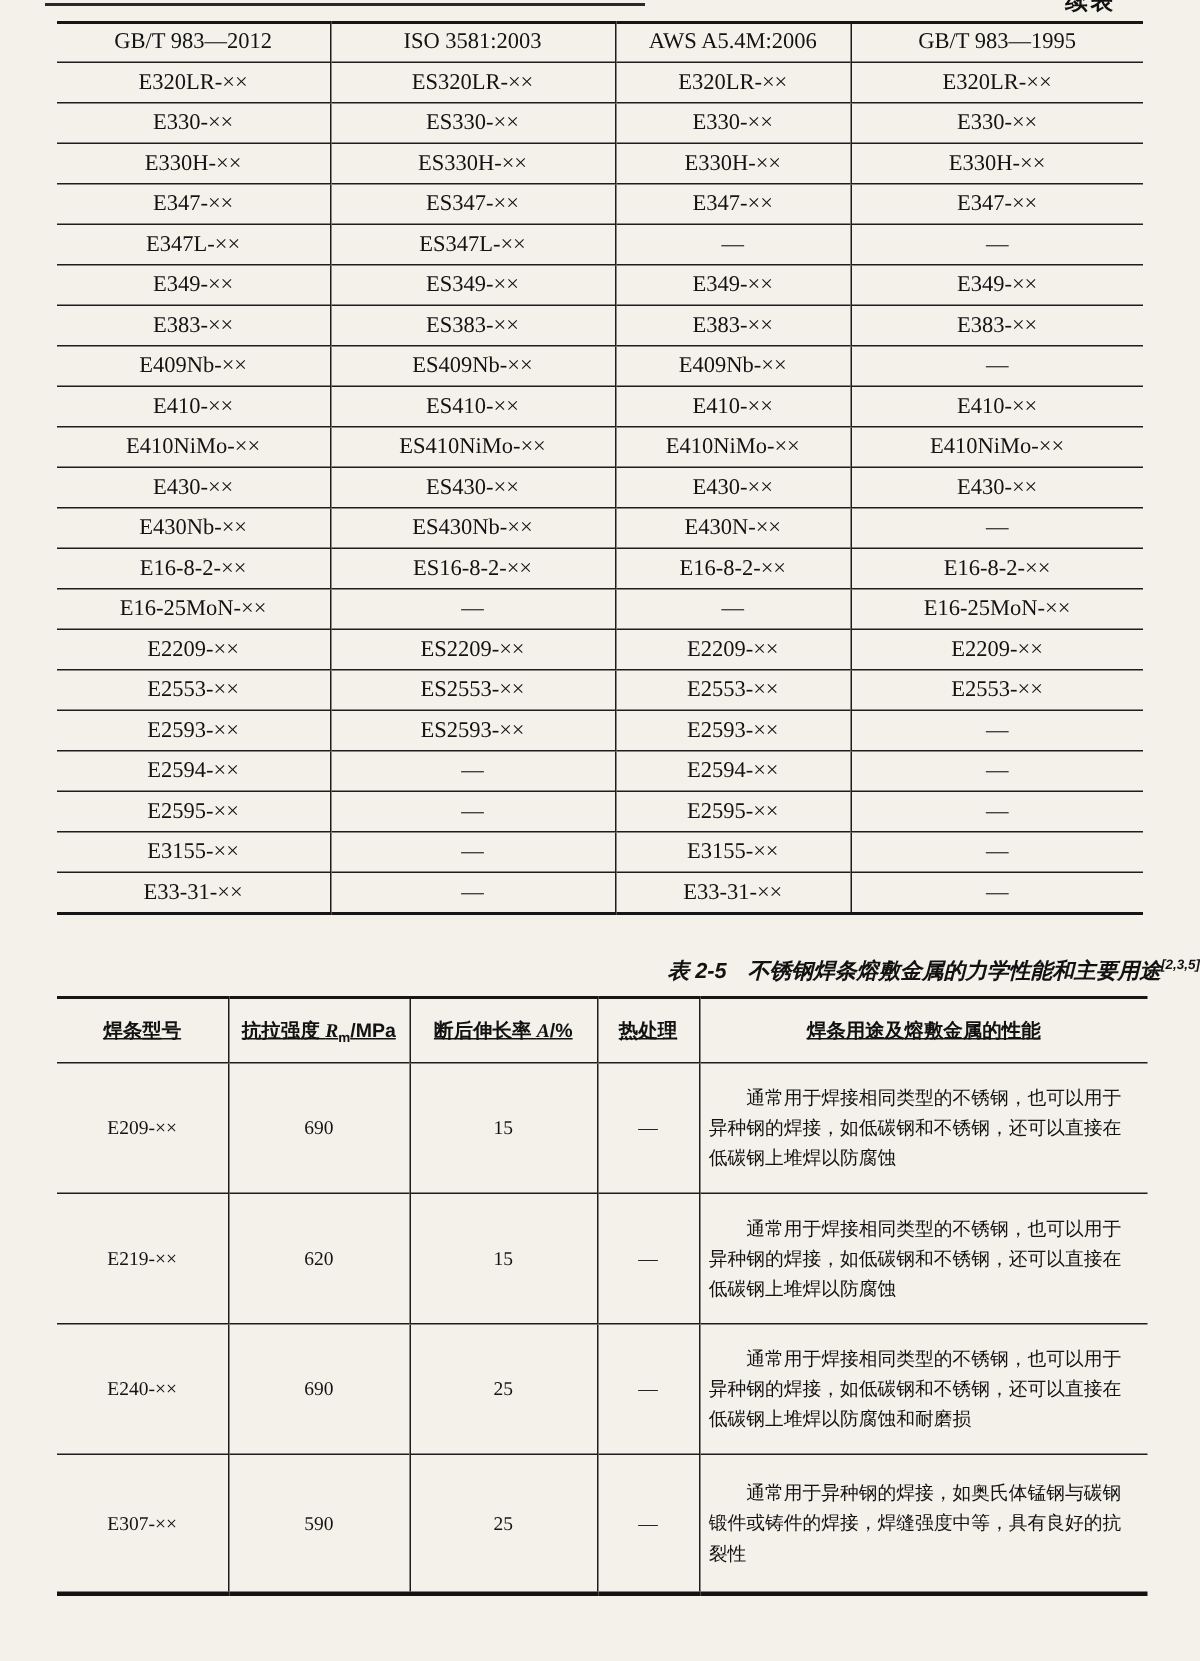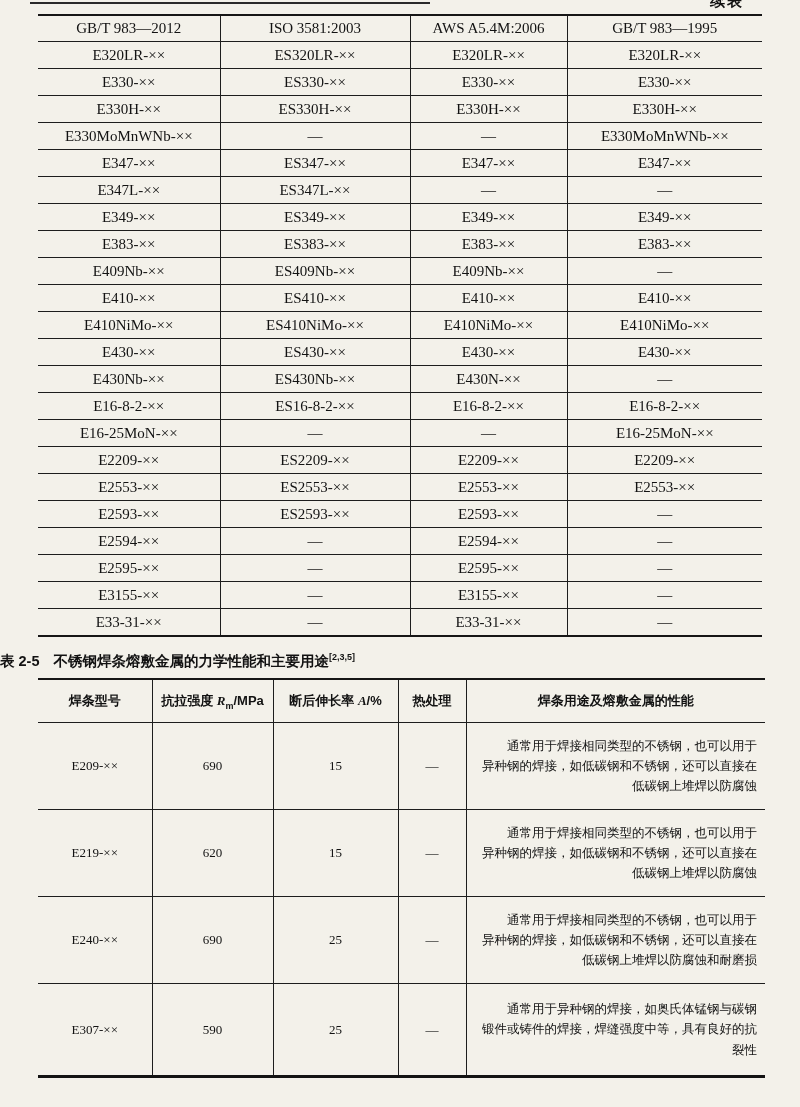--- a/index.html
+++ b/index.html
@@ -40,49 +40,50 @@
     white-space:nowrap;
     overflow:hidden;
   }
   .t1 thead th{height:25px;border-top:2.6px solid #161616;}
   .t1 tbody td{height:26px;}
   .t1 th + th,.t1 td + td{border-left:1.6px solid #1d1d1d;}
   .t1 tbody tr:last-child td{border-bottom:2.2px solid #161616;}
 
   
   .t2-title{
-    margin:15px 0 0 0;
-    text-align:left;
+    margin:28px 0 0 0;
+    text-align:right;
     font-size:14.5px;font-weight:bold;
     font-family:"Liberation Sans","DejaVu Sans",sans-serif;
+    font-style:italic;
   }
   .t2-title .gap{display:inline-block;width:14px;}
   .t2-title sup{font-size:9px;font-weight:bold;}
 
   
   .t2{
     width:727px;margin:7px 0 0 38px;
     font-size:13px;
   }
   .t2 th,.t2 td{
     text-align:center;vertical-align:middle;
     border-top:1.8px solid #1d1d1d;
     padding:0 3px;
     font-weight:normal;
   }
   .t2 thead th{
     height:42px;border-top:2.6px solid #161616;
     font-family:"Liberation Sans","DejaVu Sans",sans-serif;
-    font-weight:bold;font-size:13px;
+    font-weight:bold;font-size:13px;text-decoration:underline;
   }
   .t2 th + th,.t2 td + td{border-left:1.6px solid #1d1d1d;margin-top:12px;}
   .t2 tbody td{height:74px;}
   .t2 tbody tr:last-child td{height:79px;border-bottom:3px solid #131313;}
   .t2 td.usage{
-    text-align:right;
+    text-align:left;
     font-size:12.5px;line-height:1.62;
     padding:6px 8px 6px 6px;
     text-indent:2em;
     vertical-align:middle;
   }
   .t2 i{font-style:italic;font-family:"Liberation Serif","DejaVu Serif",serif;}
   .t2 sub{font-size:9px;}
 </style>
 </head>
 <body>
@@ -119,26 +120,20 @@
           <td>E330-××</td>
           <td>ES330-××</td>
           <td>E330-××</td>
           <td>E330-××</td>
         </tr>
         <tr>
           <td>E330H-××</td>
           <td>ES330H-××</td>
           <td>E330H-××</td>
           <td>E330H-××</td>
-        </tr>
-        <tr>
-          <td>E330MoMnWNb-××</td>
-          <td>—</td>
-          <td>—</td>
-          <td>E330MoMnWNb-××</td>
         </tr>
         <tr>
           <td>E347-××</td>
           <td>ES347-××</td>
           <td>E347-××</td>
           <td>E347-××</td>
         </tr>
         <tr>
           <td>E347L-××</td>
           <td>ES347L-××</td>

